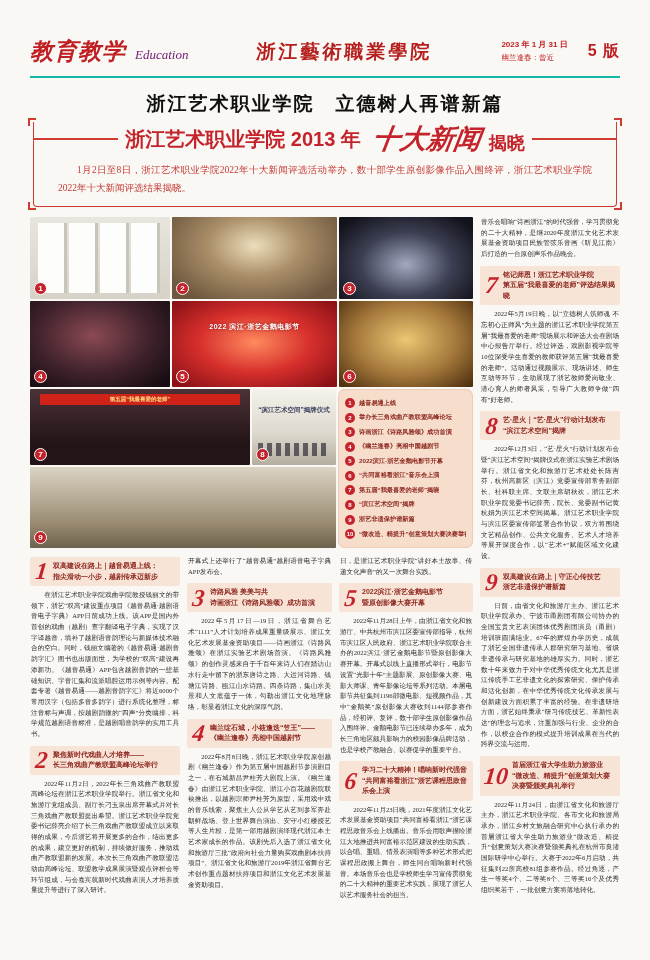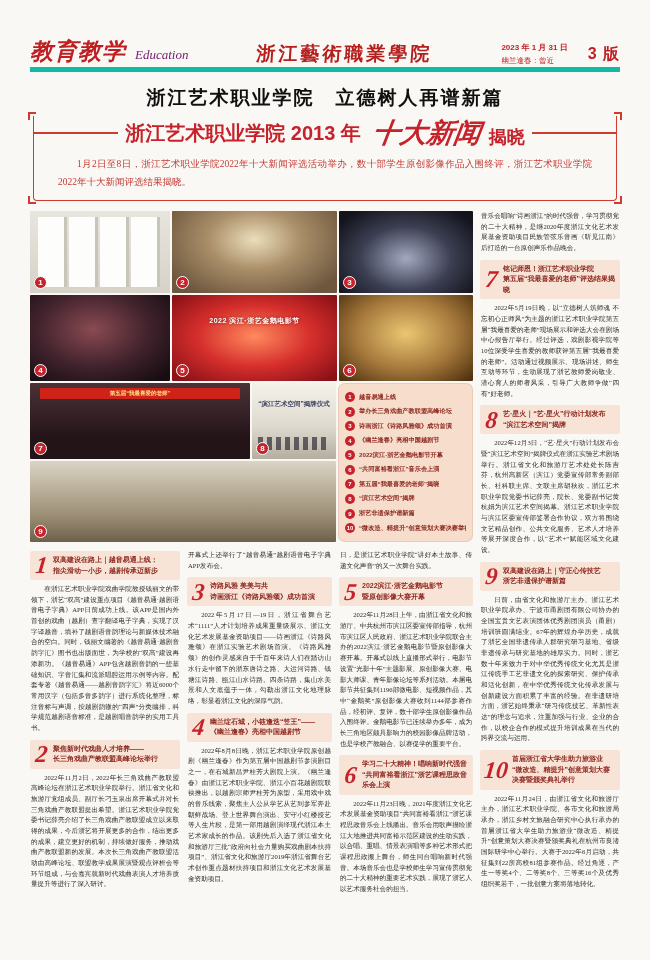--- a/index.html
+++ b/index.html
@@ -1,20 +1,20 @@
 <!DOCTYPE html>
 <html><head>
 <meta charset="utf-8">
 <style>
   html,body{margin:0;padding:0;background:#e9e7e2;}
   .page{position:relative;width:650px;height:960px;margin:0 auto;background:#faf8f4;
         font-family:"Liberation Serif","DejaVu Serif",serif;color:#222;overflow:hidden;
         box-sizing:border-box;padding:36px 30px 0;}
   
-  .masthead{display:flex;align-items:flex-end;border-bottom:5px solid #14b8a6;padding-bottom:0;}
+  .masthead{display:flex;align-items:center;border-bottom:2px solid #14b8a6;padding-bottom:9px;}
   .mast-left{display:flex;align-items:baseline;}
   .sec-cn{font-family:"DejaVu Serif",serif;font-style:italic;font-weight:bold;font-size:23px;color:#bf1f23;letter-spacing:1px;}
   .sec-en{font-style:italic;font-size:13px;color:#701a75;margin-left:9px;font-family:"Liberation Serif",serif;}
   .mast-center{flex:1;text-align:center;font-family:"DejaVu Serif",serif;font-weight:bold;font-size:19px;color:#b5201f;letter-spacing:3px;transform:skewX(-4deg);}
   .mast-right{display:flex;align-items:center;gap:20px;}
   .mr-lines{font-family:"Liberation Sans",sans-serif;color:#bf1f23;font-size:7.5px;line-height:1.6;text-align:left;}
   .mr-date{font-weight:bold;font-size:8px;}
   .page-no{font-family:"Liberation Sans",sans-serif;font-weight:bold;font-size:16px;color:#bf1f23;letter-spacing:1px;}
   
   .headline{margin-top:13px;text-align:center;font-family:"Liberation Sans",sans-serif;font-weight:bold;font-size:19px;letter-spacing:2px;color:#101010;}
@@ -87,21 +87,21 @@
     <div class="mast-left">
       <span class="sec-cn">教育教学</span>
       <span class="sec-en">Education</span>
     </div>
     <div class="mast-center">浙江藝術職業學院</div>
     <div class="mast-right">
       <div class="mr-lines">
         <div class="mr-date">2023 年 1 月 31 日</div>
         <div>幽兰逢春：曾近</div>
       </div>
-      <div class="page-no">3 版</div>
+      <div class="page-no">5 版</div>
     </div>
   </header>
 
   <div class="headline">浙江艺术职业学院　立德树人再谱新篇</div>
 
   <section class="banner">
     <span class="hk hk-tl"></span>
     <span class="hk hk-tr"></span>
     <span class="hk hk-bl"></span>
     <span class="hk hk-br"></span>

